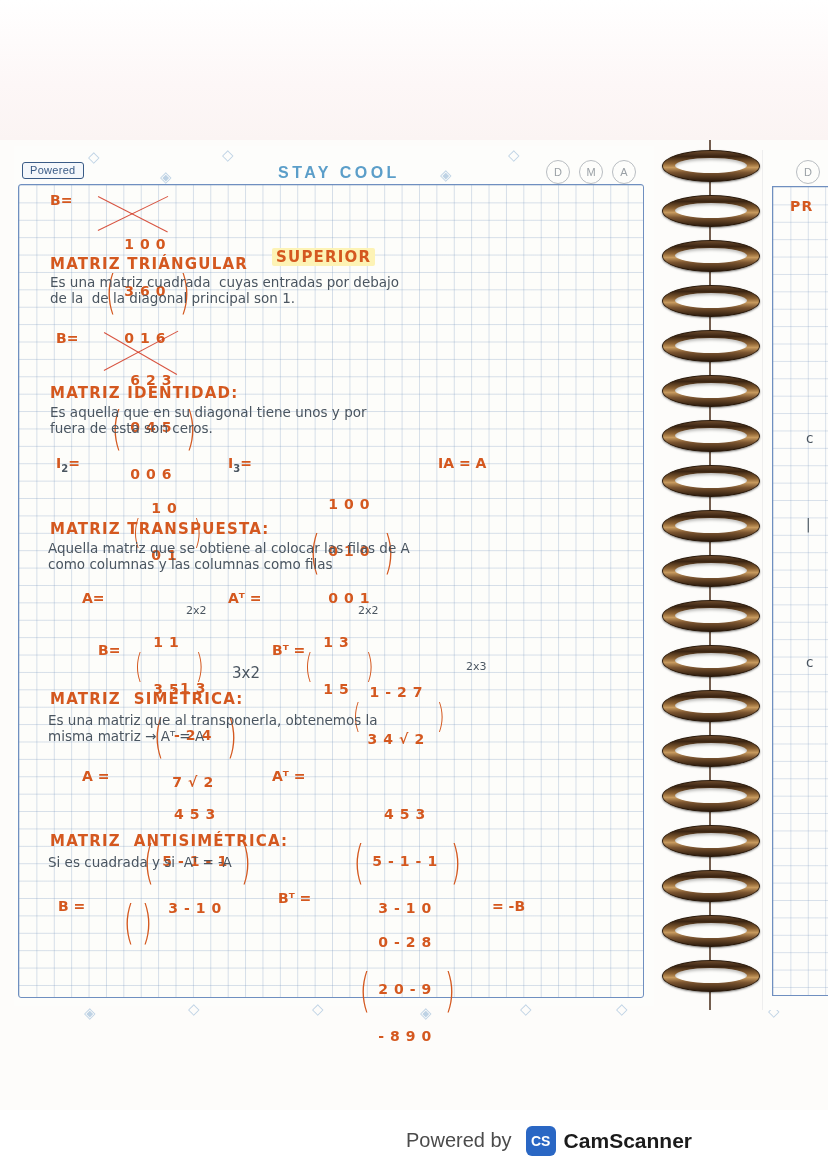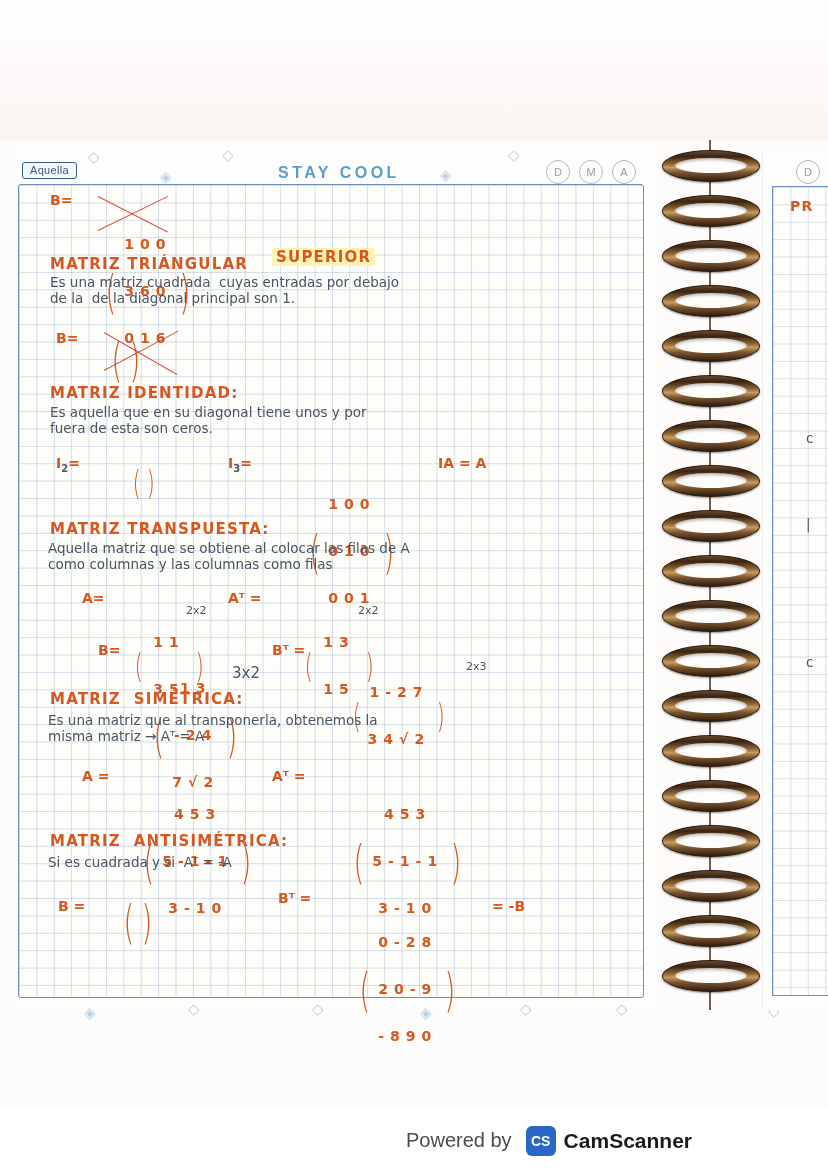--- a/index.html
+++ b/index.html
@@ -144,21 +144,21 @@
   #footer .csname{font-size:21px;color:#1b1b1b;font-weight:bold;font-family:"Liberation Sans",sans-serif;}
 </style>
 </head>
 <body>
 
 <div id="scan">
   <div class="bleed"></div>
 
   <div id="sheet"></div>
 
-  <div class="scribd-badge">Aquella</div>
+  <div class="scribd-badge">Powered</div>
   <div class="staycool">STAY COOL</div>
   <div class="dma" style="left:546px">
     <span>D</span>
     <span>M</span>
     <span>A</span>
   </div>
 
   <div class="diamond" style="left:88px;top:148px">◇</div>
   <div class="diamond" style="left:160px;top:168px">◈</div>
   <div class="diamond" style="left:222px;top:146px">◇</div>
@@ -193,34 +193,43 @@
 
   <div class="hw head" style="left:50px;top:255px">MATRIZ TRIÁNGULAR</div>
   <div class="hw head hl" style="left:272px;top:248px">SUPERIOR</div>
   <div class="hw body-t" style="left:50px;top:274px">Es una matriz cuadrada  cuyas entradas por debajo
 de la  de la diagonal principal son 1.</div>
 
   <div class="hw mat" style="left:56px;top:330px">B=</div>
   <div class="hw" style="left:88px;top:322px">
     <span class="matrix">
       <span class="par big">(</span>
+      <span class="rows mat">
+        <div><span>6</span><span>2</span><span>3</span></div>
+        <div><span>0</span><span>4</span><span>5</span></div>
+        <div><span>0</span><span>0</span><span>6</span></div>
+      </span>
       <span class="par big">)</span>
     </span>
   </div>
   <div class="slash" style="left:104px;top:332px;width:84px;transform:rotate(30deg)"></div>
   <div class="slash" style="left:104px;top:370px;width:84px;transform:rotate(-28deg)"></div>
 
   <div class="hw head" style="left:50px;top:384px">MATRIZ IDENTIDAD:</div>
   <div class="hw body-t" style="left:50px;top:404px">Es aquella que en su diagonal tiene unos y por
 fuera de esta son ceros.</div>
 
   <div class="hw mat" style="left:56px;top:455px"><span>I</span><span class="sub">2</span><span>=</span></div>
   <div class="hw" style="left:110px;top:450px">
     <span class="matrix">
       <span class="par">(</span>
+      <span class="rows mat">
+        <div><span>1</span><span>0</span></div>
+        <div><span>0</span><span>1</span></div>
+      </span>
       <span class="par">)</span>
     </span>
   </div>
 
   <div class="hw mat" style="left:228px;top:455px"><span>I</span><span class="sub">3</span><span>=</span></div>
   <div class="hw" style="left:286px;top:446px">
     <span class="matrix">
       <span class="par big">(</span>
       <span class="rows mat">
         <div><span>1</span><span>0</span><span>0</span></div>

